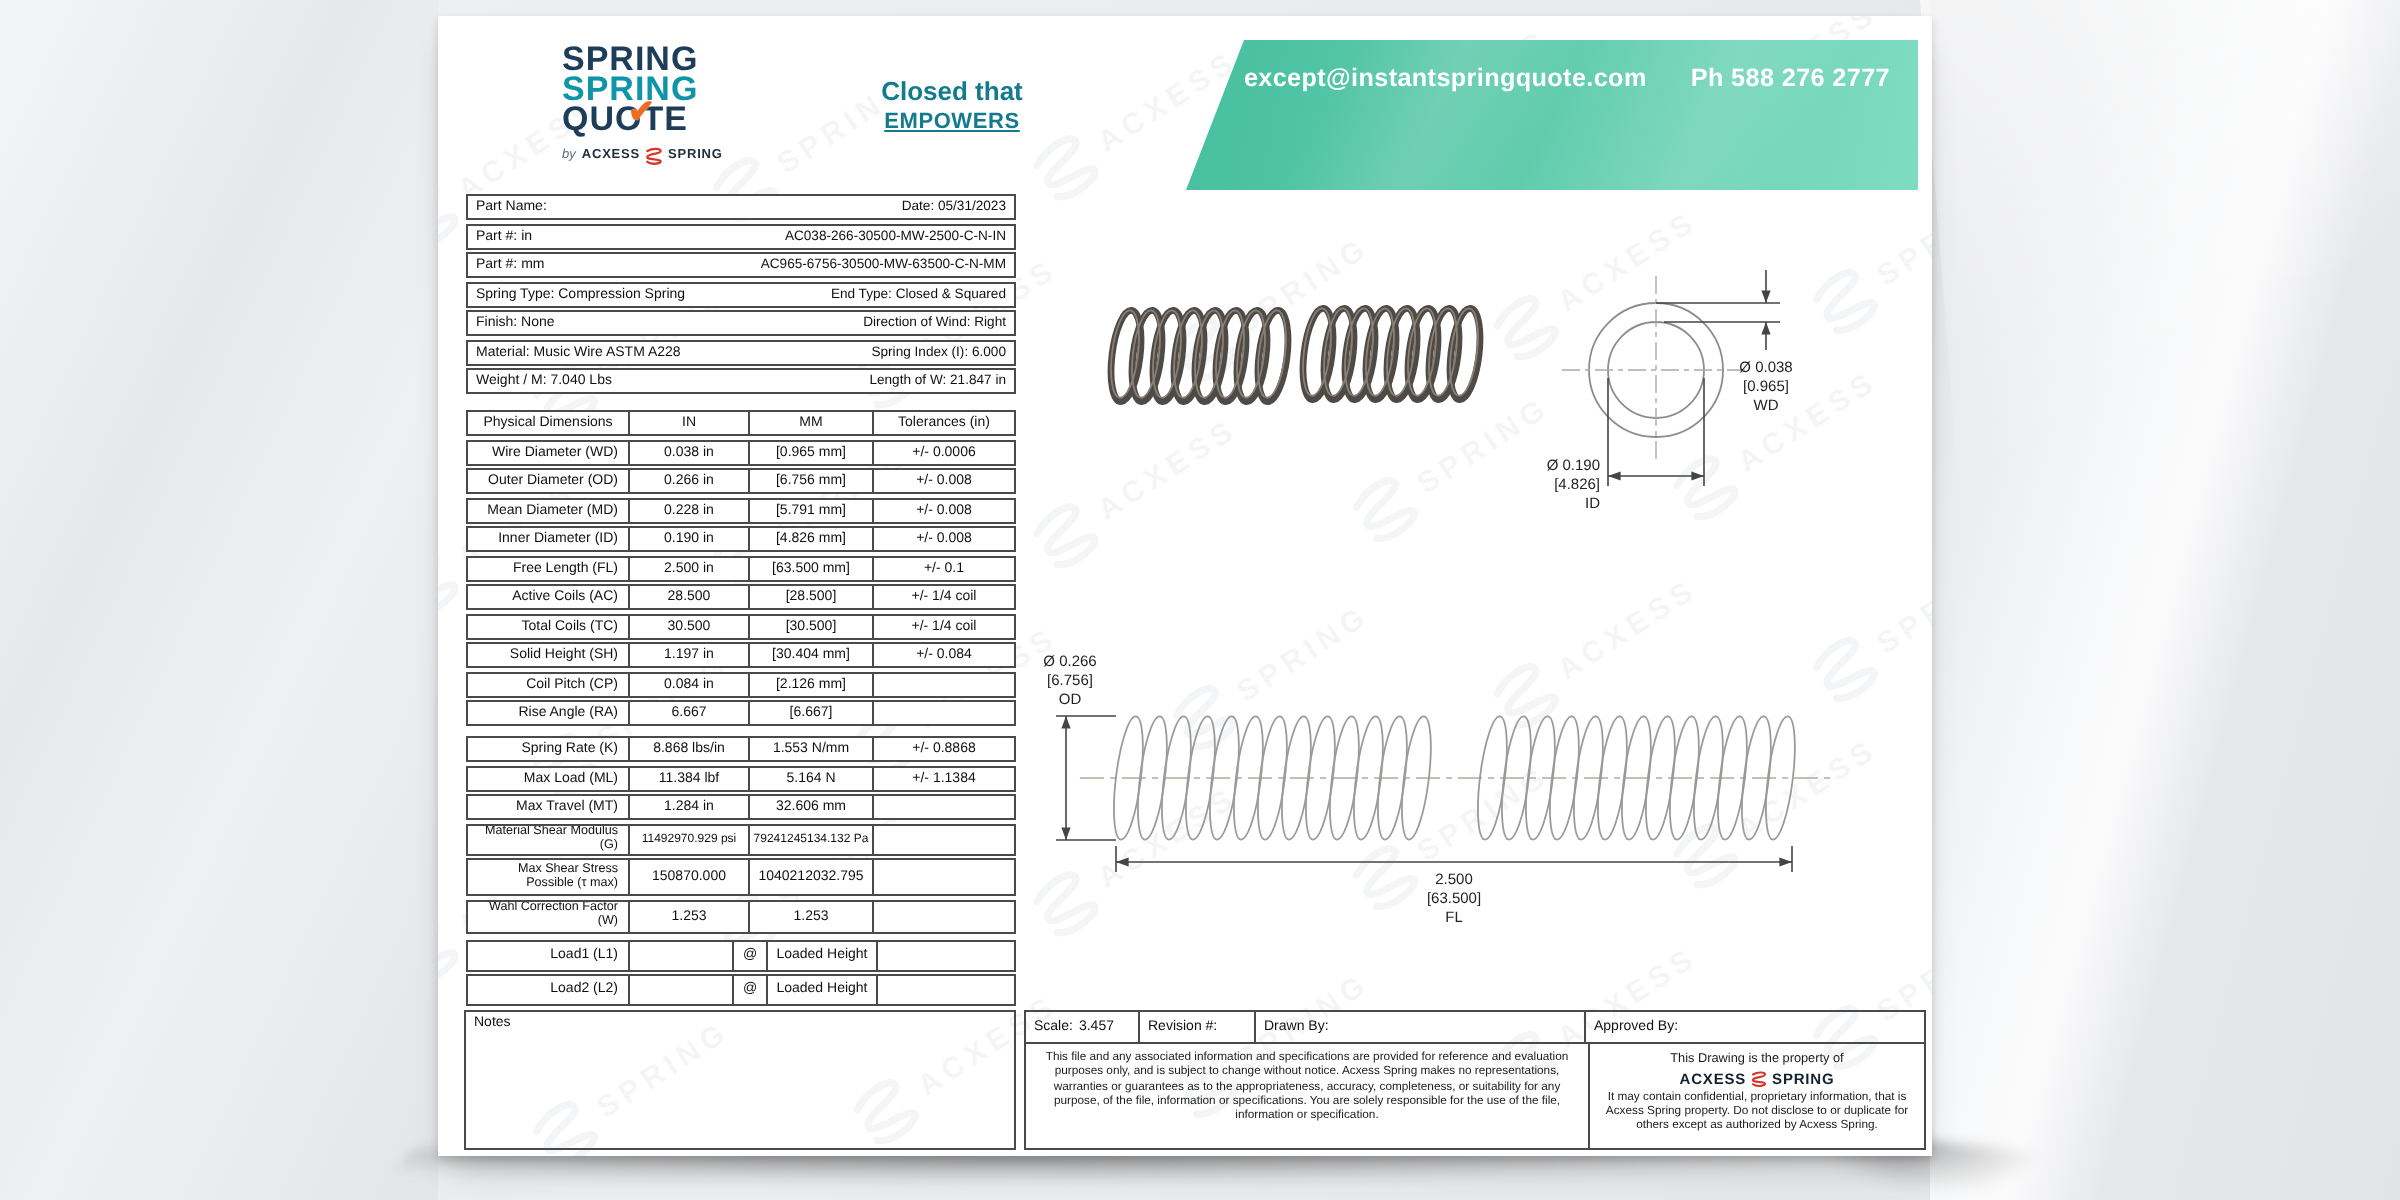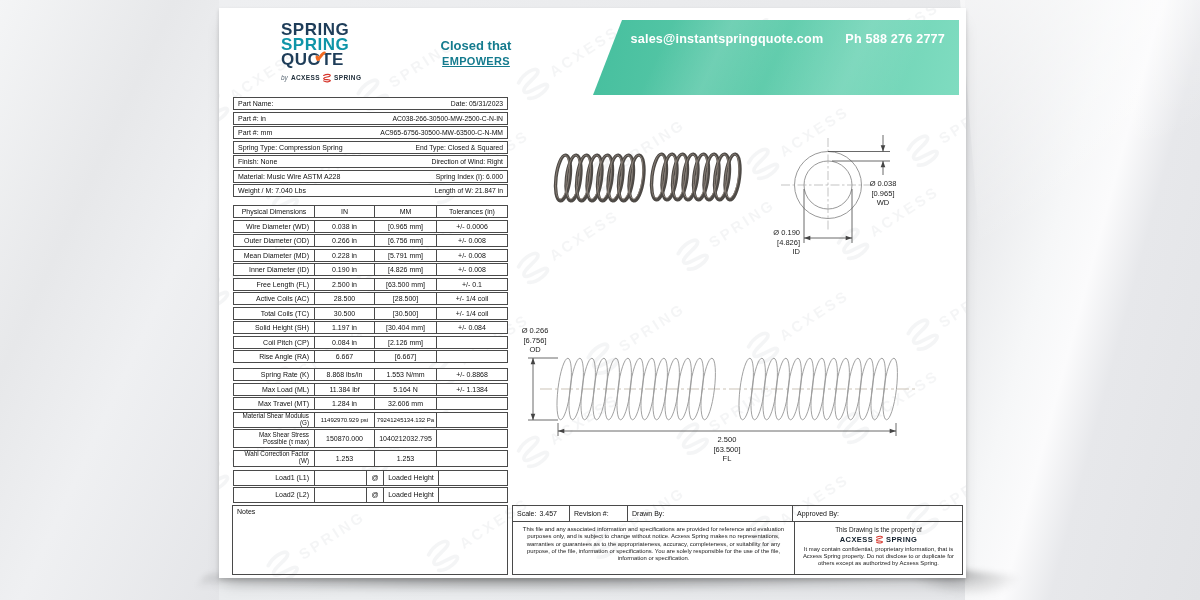--- a/index.html
+++ b/index.html
@@ -314,21 +314,21 @@
     </div>
   </div>
 
   <div class="tagline">
     <div class="t1">Closed that</div>
     <div class="t2">EMPOWERS</div>
   </div>
 
   <div class="band">
     <div class="band-line">
-      <span>sales@instantspringquote.com</span><span class="sp"></span><span>Ph 588 276 2777</span>
+      <span>except@instantspringquote.com</span><span class="sp"></span><span>Ph 588 276 2777</span>
     </div>
   </div>
 
   <div class="tbl" id="info-table" style="top:89px;">
       <div class="trow info">
         <div class="l">Part Name:</div>
         <div class="r">Date: 05/31/2023</div>
       </div>
       <div class="trow info">
         <div class="l">Part #: in</div>

